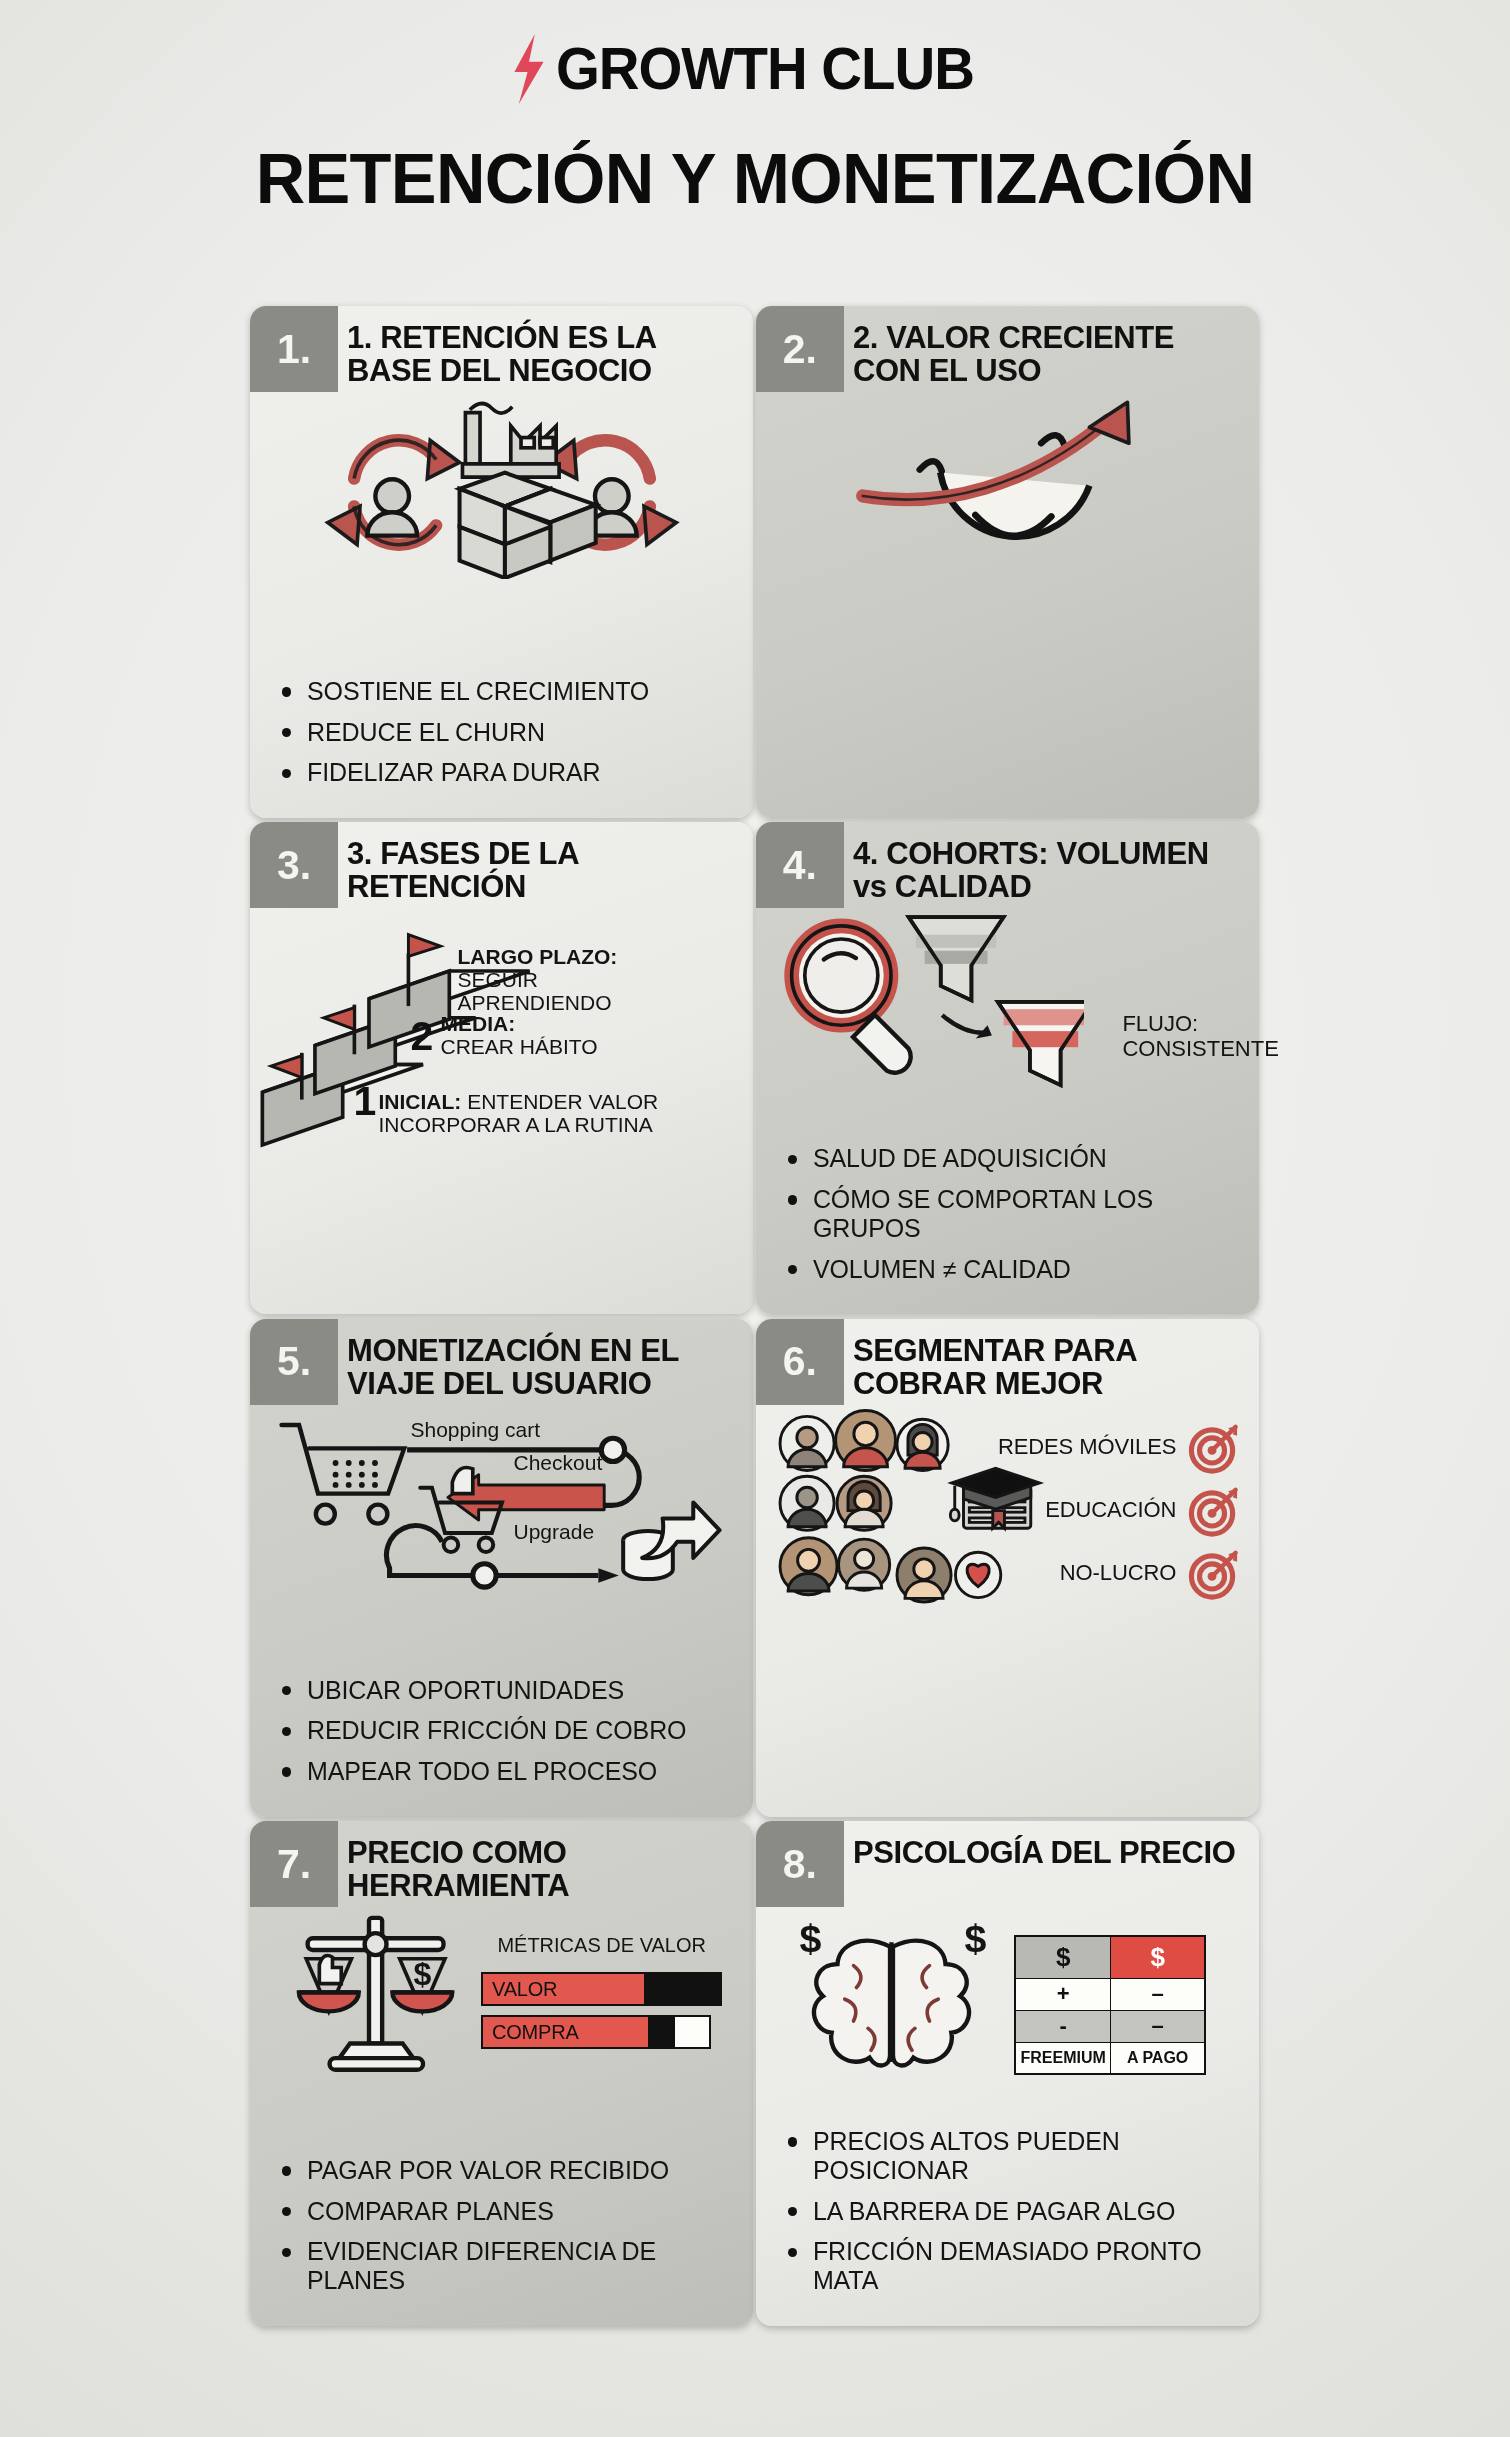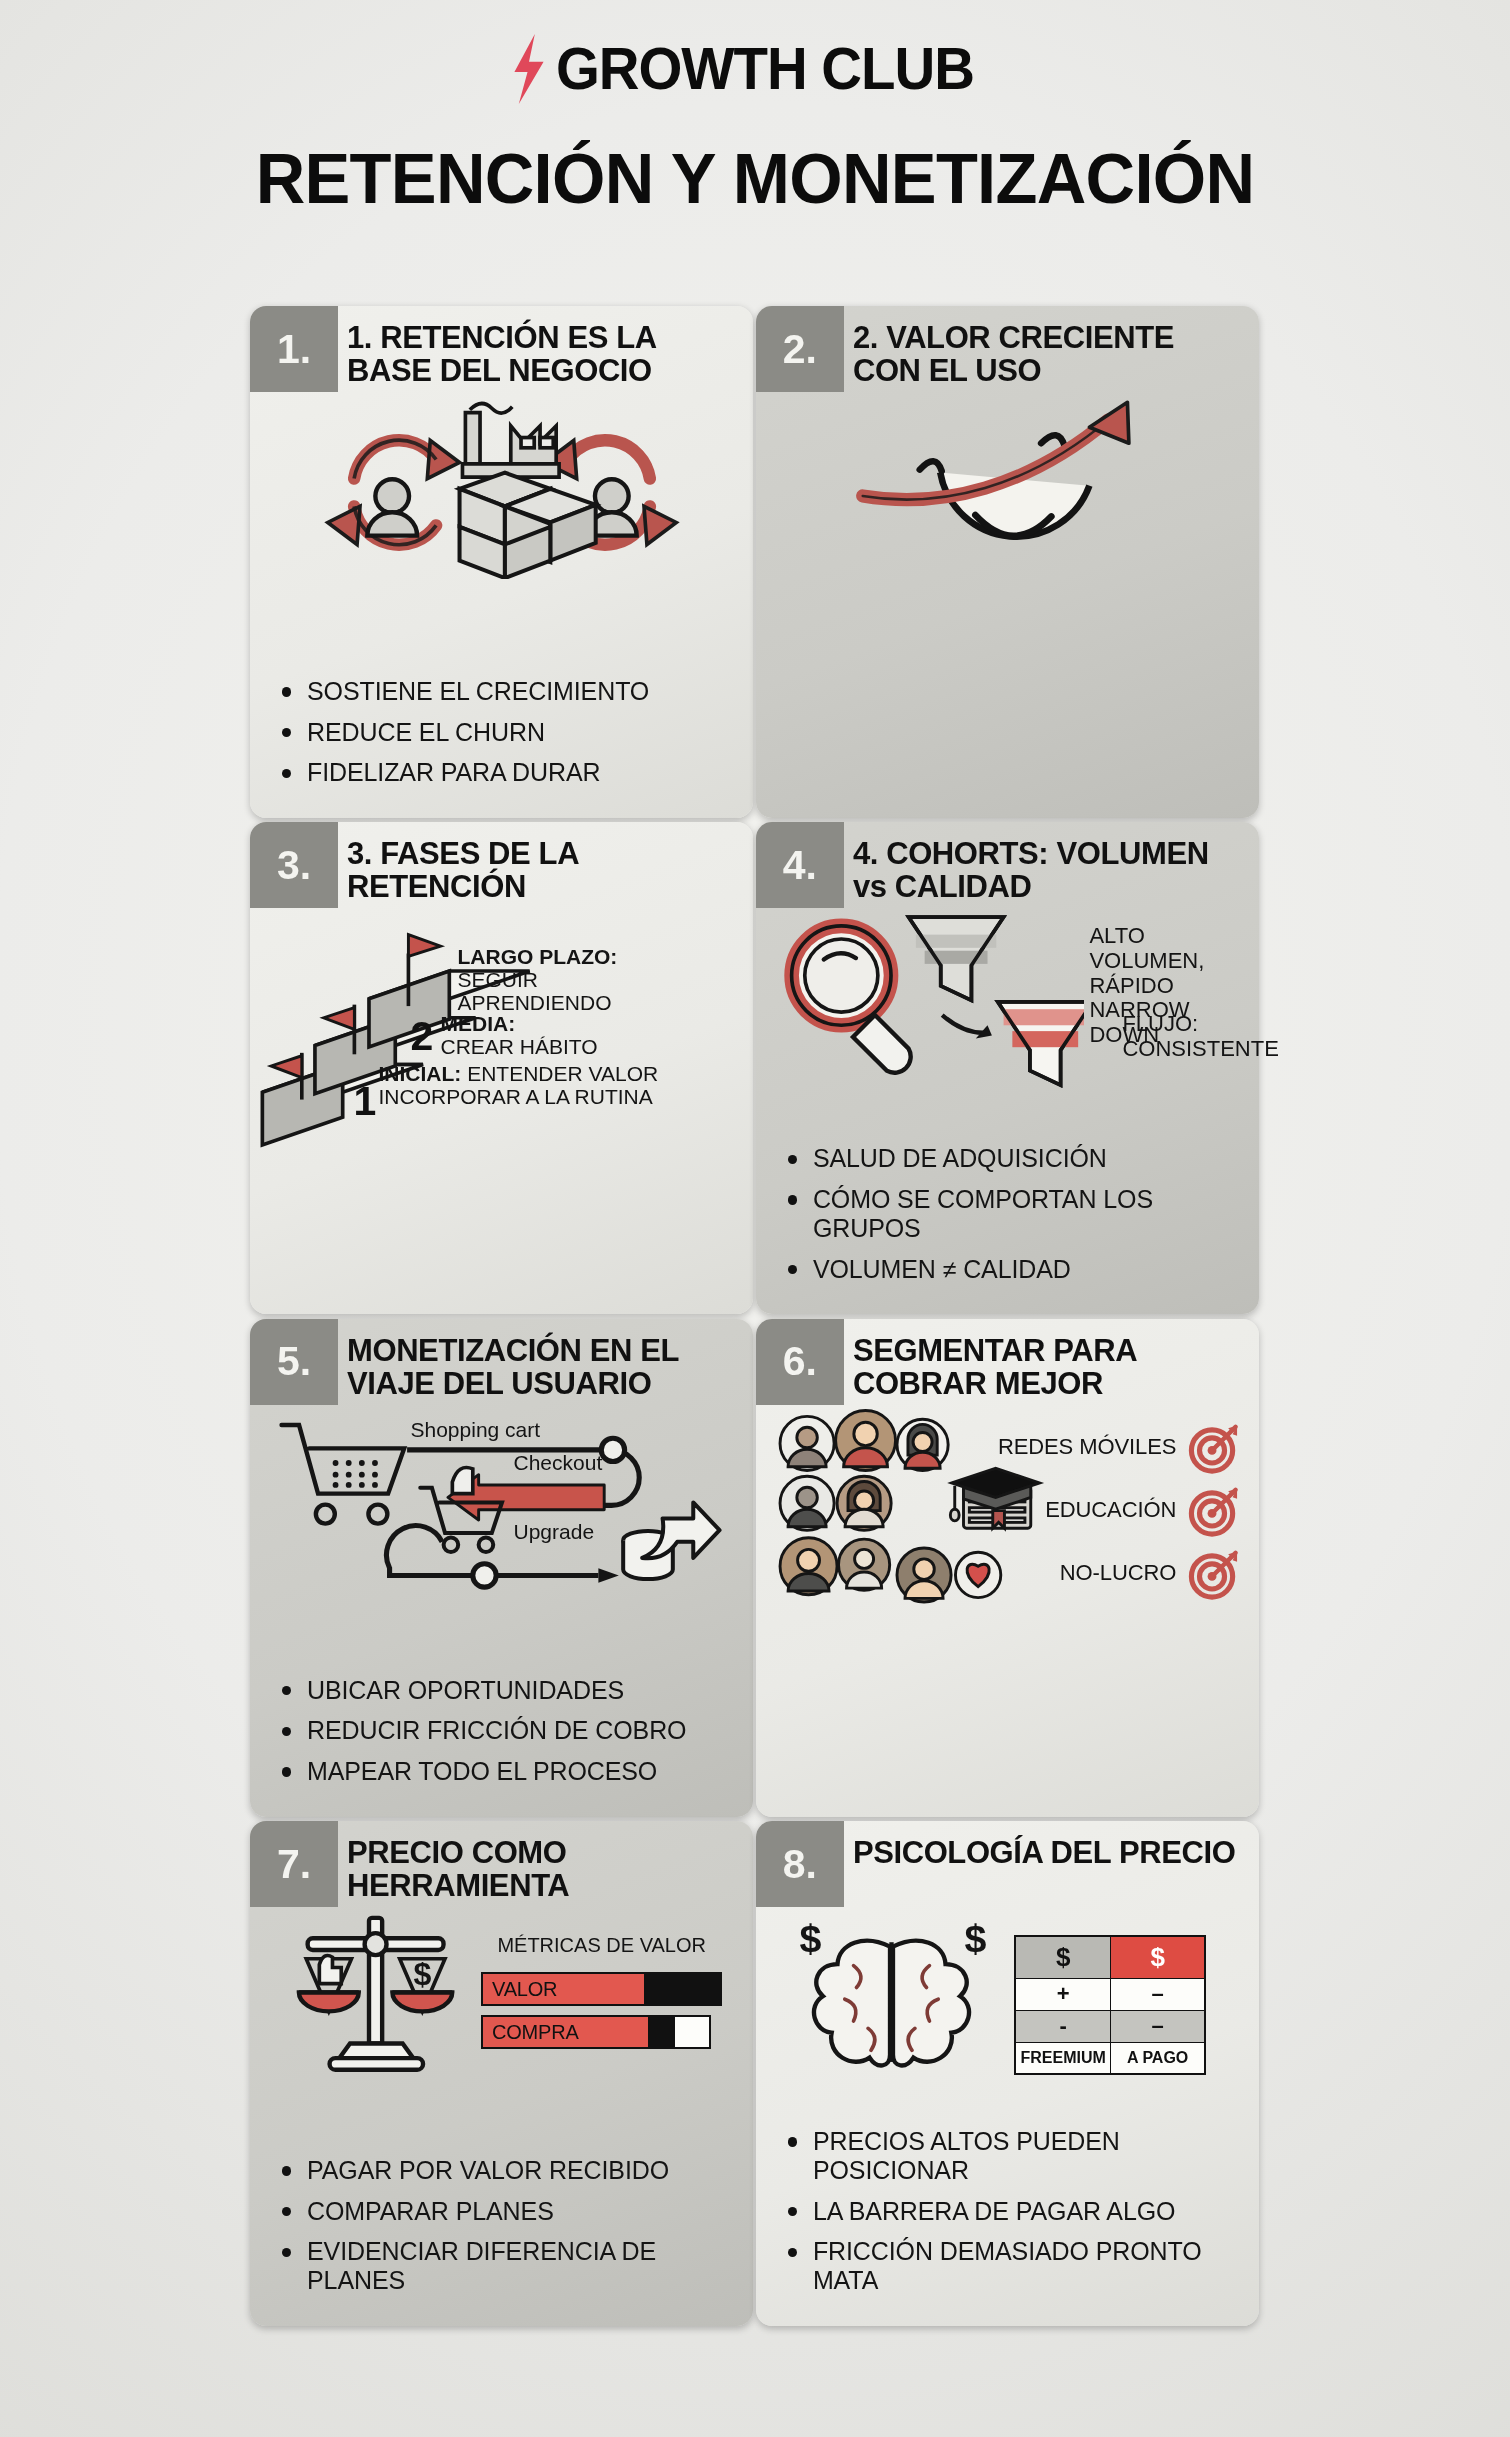--- a/index.html
+++ b/index.html
@@ -252,21 +252,21 @@
         <span>APRENDIENDO</span>
       </div>
 
       <div class="stair-num" style="position:absolute;left:143px;top:102px">2</div>
       <div class="stair-txt" style="left:173px;top:102px">
         <b style="font-weight:800">MEDIA:</b><br>
         <span>CREAR HÁBITO</span>
       </div>
 
       <div class="stair-num" style="position:absolute;left:86px;top:167px">1</div>
-      <div class="stair-txt" style="left:111px;top:152px">
+      <div class="stair-txt" style="left:111px;top:180px">
         <b style="font-weight:800">INICIAL:</b>
         <span>ENTENDER VALOR</span><br>
         <span>INCORPORAR A LA RUTINA</span>
       </div>
     </div>
   </div>
 
   <div class="card dark" style="height:492px">
     <div class="card-head">
       <div class="badge">4.</div>
@@ -286,24 +286,20 @@
         <path d="M180 12 l130 0 l-44 66 l0 48 l-42 -20 l0 -28 z" fill="none" stroke="#151515" stroke-width="5"></path>
 
         <path d="M226 146 q30 26 60 24" fill="none" stroke="#151515" stroke-width="6"></path>
         <polygon points="288,160 294,174 272,178" fill="#151515"></polygon>
 
         <path d="M302 128 l130 0 l-44 66 l0 48 l-42 -20 l0 -28 z" fill="#f6f5f1" stroke="#151515" stroke-width="5"></path>
         <rect x="310" y="138" width="114" height="22" fill="#e0938c"></rect>
         <rect x="322" y="168" width="90" height="22" fill="#d4665e"></rect>
         <path d="M302 128 l130 0 l-44 66 l0 48 l-42 -20 l0 -28 z" fill="none" stroke="#151515" stroke-width="5"></path>
       </svg>
-      <div class="c4-txt" style="left:320px;top:16px">
-        <span>ALTO VOLUMEN,</span><br>
-        <span>RÁPIDO NARROW DOWN</span>
-      </div>
       <div class="c4-txt" style="left:353px;top:104px">
         <span>FLUJO:</span><br>
         <span>CONSISTENTE</span>
       </div>
     </div>
     <ul class="bullets">
       <li>SALUD DE ADQUISICIÓN</li>
       <li>CÓMO SE COMPORTAN LOS GRUPOS</li>
       <li>VOLUMEN ≠ CALIDAD</li>
     </ul>

